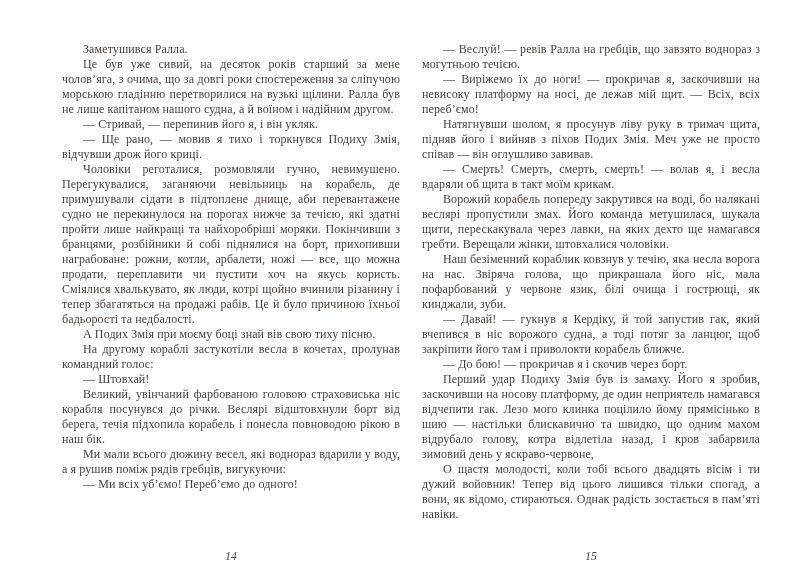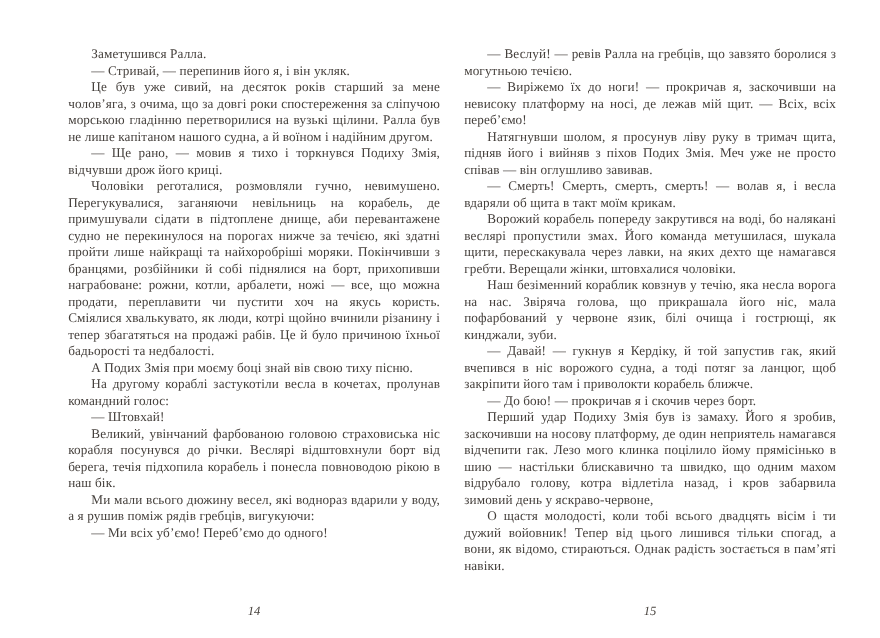--- a/index.html
+++ b/index.html
@@ -49,37 +49,37 @@
   }
 </style>
 </head>
 <body style="background: rgb(255, 255, 255);">
 
 <div class="spread" style="color: rgb(68, 63, 59);">
 
   <div class="page left">
     <div class="page-text">
         <p class="para">Заметушився Ралла.</p>
+        <p class="para">Це був уже сивий, на десяток років старший за мене чолов’яга, з очима, що за довгі роки спостереження за сліпучою морською гладінню перетворилися на вузькі щілини. Ралла був не лише капітаном нашого судна, а й воїном і надійним другом.</p>
         <p class="para">— Стривай, — перепинив його я, і він укляк.</p>
-        <p class="para">Це був уже сивий, на десяток років старший за мене чолов’яга, з очима, що за довгі роки спостереження за сліпучою морською гладінню перетворилися на вузькі щілини. Ралла був не лише капітаном нашого судна, а й воїном і надійним другом.</p>
         <p class="para">— Ще рано, — мовив я тихо і торкнувся Подиху Змія, відчувши дрож його криці.</p>
         <p class="para">Чоловіки реготалися, розмовляли гучно, невимушено. Перегукувалися, заганяючи невільниць на корабель, де примушували сідати в підтоплене днище, аби перевантажене судно не перекинулося на порогах нижче за течією, які здатні пройти лише найкращі та найхоробріші моряки. Покінчивши з бранцями, розбійники й собі піднялися на борт, прихопивши награбоване: рожни, котли, арбалети, ножі — все, що можна продати, переплавити чи пустити хоч на якусь користь. Сміялися хвалькувато, як люди, котрі щойно вчинили різанину і тепер збагатяться на продажі рабів. Це й було причиною їхньої бадьорості та недбалості.</p>
         <p class="para">А Подих Змія при моєму боці знай вів свою тиху пісню.</p>
         <p class="para">На другому кораблі застукотіли весла в кочетах, пролунав командний голос:</p>
         <p class="para">— Штовхай!</p>
         <p class="para">Великий, увінчаний фарбованою головою страховиська ніс корабля посунувся до річки. Веслярі відштовхнули борт від берега, течія підхопила корабель і понесла повноводою рікою в наш бік.</p>
         <p class="para">Ми мали всього дюжину весел, які воднораз вдарили у воду, а я рушив поміж рядів гребців, вигукуючи:</p>
         <p class="para">— Ми всіх уб’ємо! Переб’ємо до одного!</p>
       </div>
     <div class="page-number">14</div>
   </div>
 
   <div class="page right">
     <div class="page-text">
-        <p class="para">— Веслуй! — ревів Ралла на гребців, що завзято боролися з могутньою течією.</p>
+        <p class="para">— Веслуй! — ревів Ралла на гребців, що завзято воднораз з могутньою течією.</p>
         <p class="para">— Виріжемо їх до ноги! — прокричав я, заскочивши на невисоку платформу на носі, де лежав мій щит. — Всіх, всіх переб’ємо!</p>
         <p class="para">Натягнувши шолом, я просунув ліву руку в тримач щита, підняв його і вийняв з піхов Подих Змія. Меч уже не просто співав — він оглушливо завивав.</p>
         <p class="para">— Смерть! Смерть, смерть, смерть! — волав я, і весла вдаряли об щита в такт моїм крикам.</p>
         <p class="para">Ворожий корабель попереду закрутився на воді, бо налякані веслярі пропустили змах. Його команда метушилася, шукала щити, перескакувала через лавки, на яких дехто ще намагався гребти. Верещали жінки, штовхалися чоловіки.</p>
         <p class="para">Наш безіменний кораблик ковзнув у течію, яка несла ворога на нас. Звіряча голова, що прикрашала його ніс, мала пофарбований у червоне язик, білі очища і гострющі, як кинджали, зуби.</p>
         <p class="para">— Давай! — гукнув я Кердіку, й той запустив гак, який вчепився в ніс ворожого судна, а тоді потяг за ланцюг, щоб закріпити його там і приволокти корабель ближче.</p>
         <p class="para">— До бою! — прокричав я і скочив через борт.</p>
         <p class="para">Перший удар Подиху Змія був із замаху. Його я зробив, заскочивши на носову платформу, де один неприятель намагався відчепити гак. Лезо мого клинка поцілило йому прямісінько в шию — настільки блискавично та швидко, що одним махом відрубало голову, котра відлетіла назад, і кров забарвила зимовий день у яскраво-червоне,</p>
         <p class="para">О щастя молодості, коли тобі всього двадцять вісім і ти дужий войовник! Тепер від цього лишився тільки спогад, а вони, як відомо, стираються. Однак радість зостається в пам’яті навіки.</p>
       </div>

